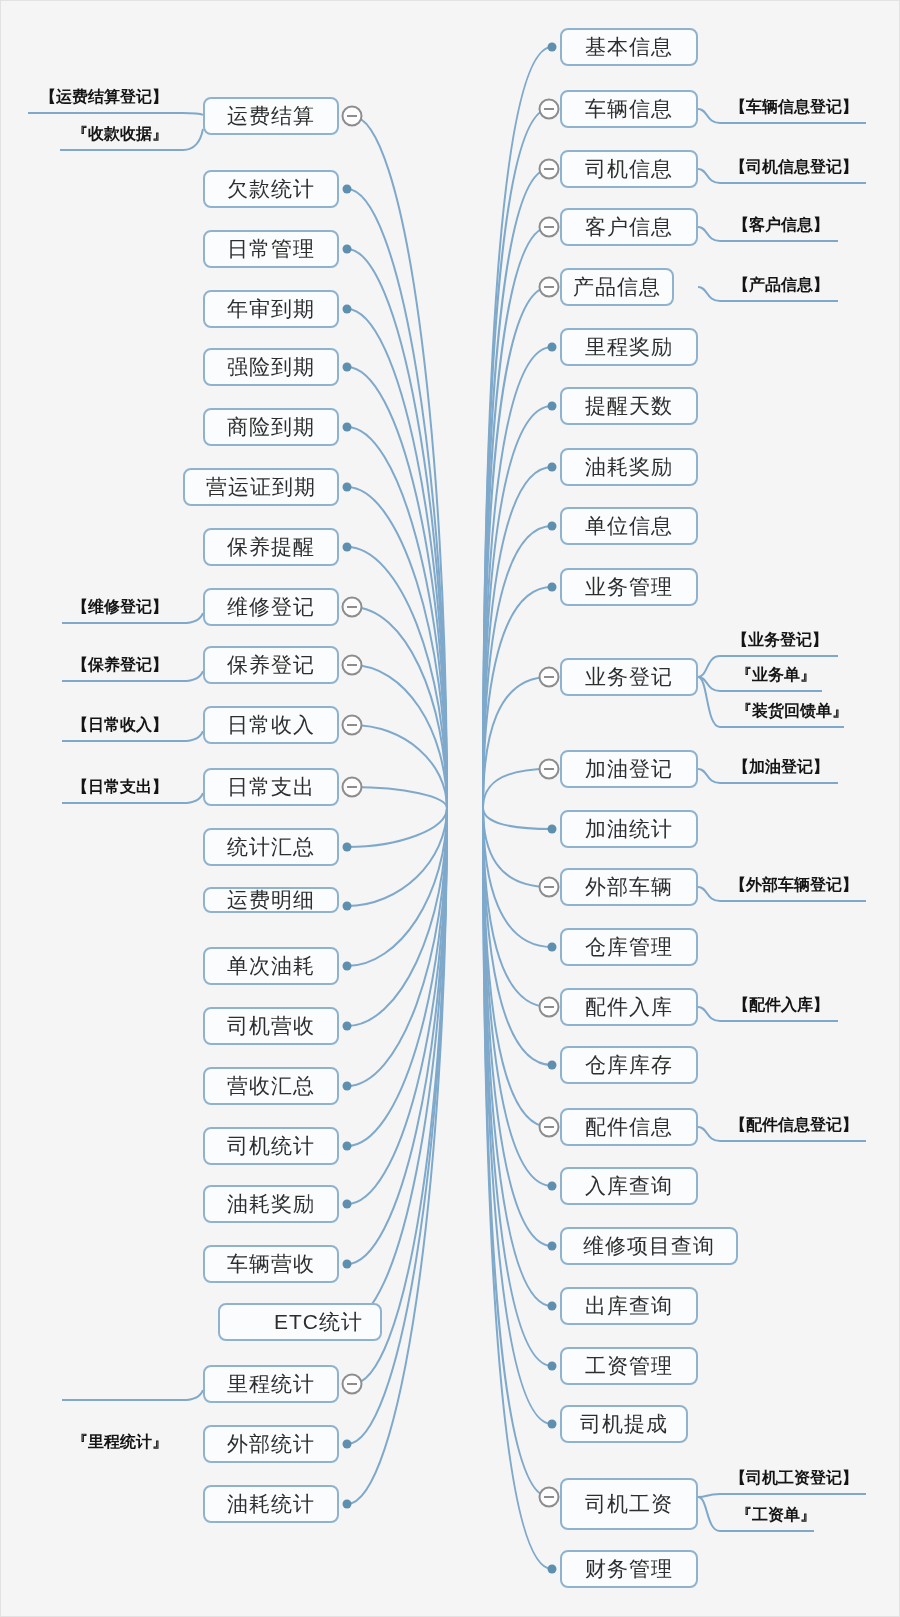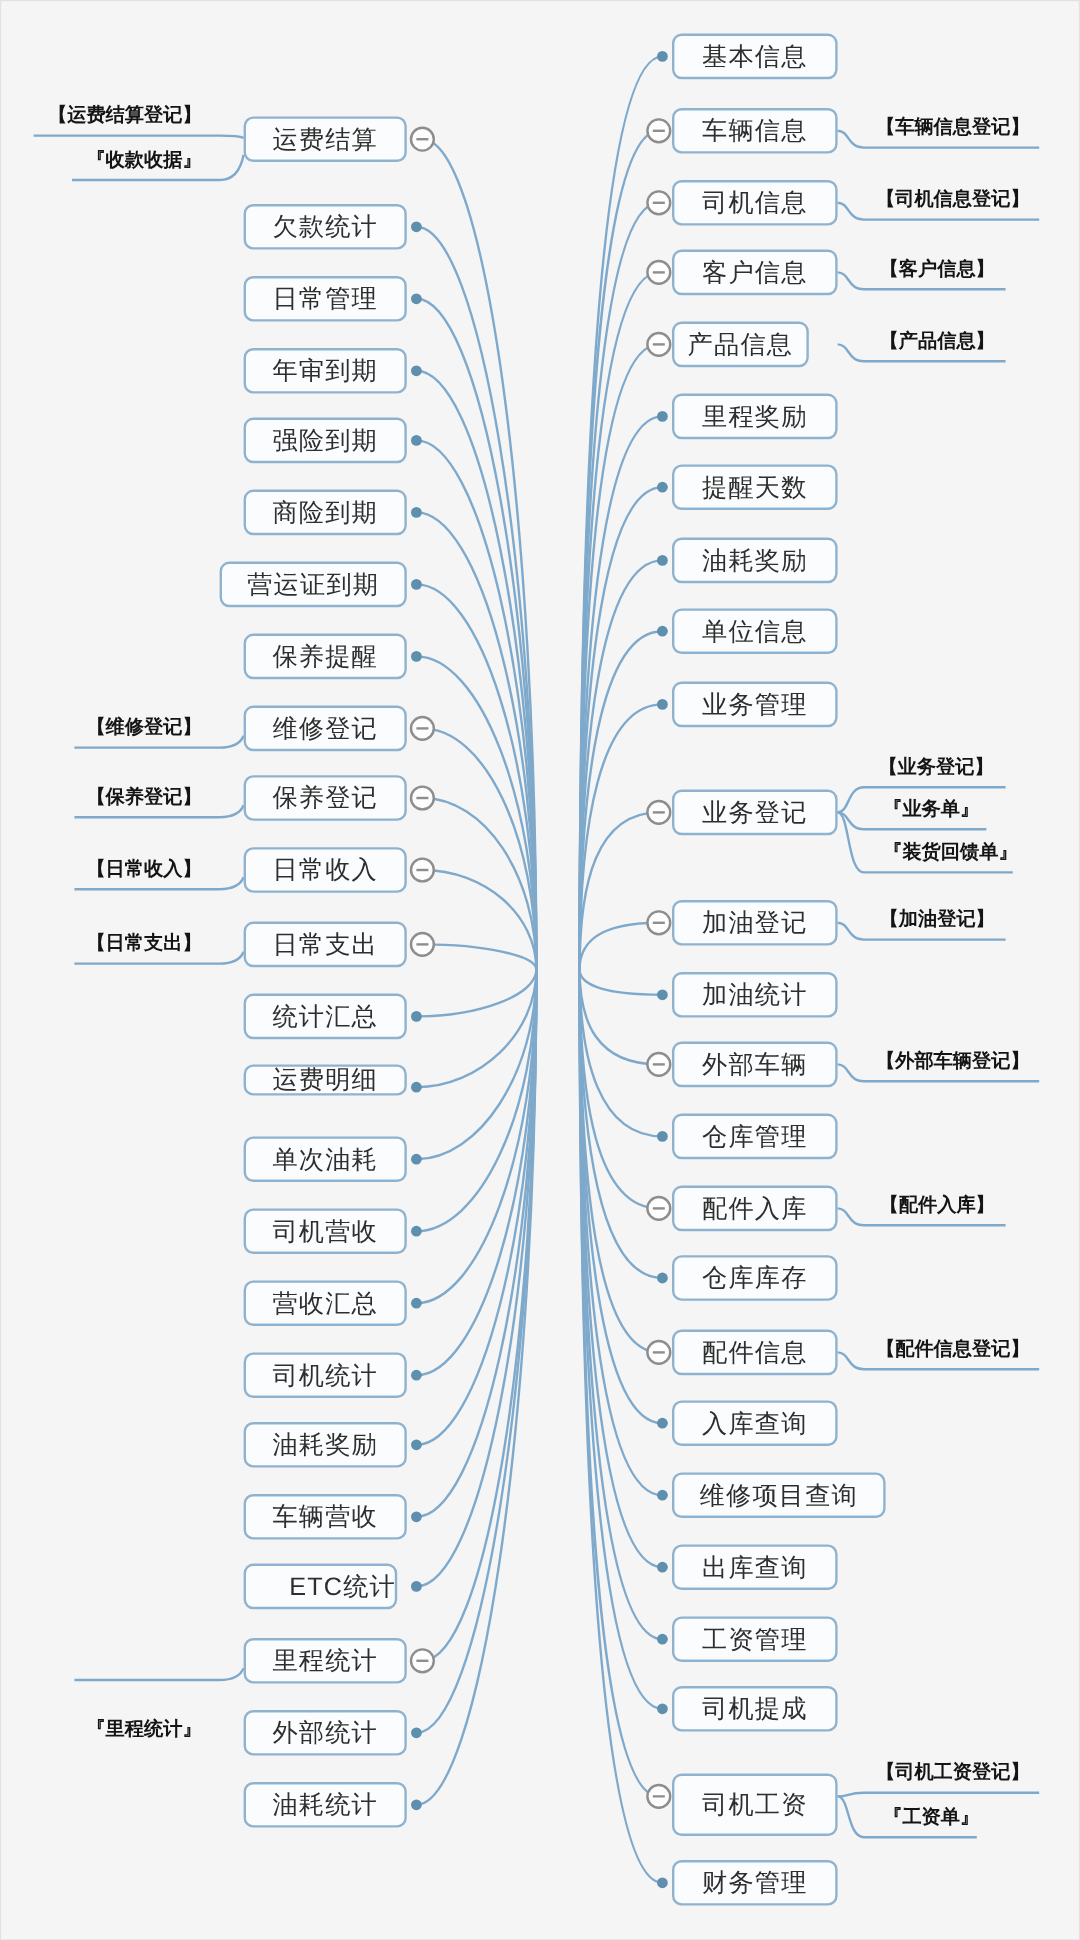--- a/index.html
+++ b/index.html
@@ -242,21 +242,21 @@
       <div class="child-label" style="left: 72px; top: 777px;">【日常支出】</div>
       <div class="node-box" style="left: 203px; top: 768px; width: 136px; height: 38px;">日常支出</div>
       <div class="node-box" style="left: 203px; top: 828px; width: 136px; height: 38px;">统计汇总</div>
       <div class="node-box" style="left: 203px; top: 887px; width: 136px; height: 26px;">运费明细</div>
       <div class="node-box" style="left: 203px; top: 947px; width: 136px; height: 38px;">单次油耗</div>
       <div class="node-box" style="left: 203px; top: 1007px; width: 136px; height: 38px;">司机营收</div>
       <div class="node-box" style="left: 203px; top: 1067px; width: 136px; height: 38px;">营收汇总</div>
       <div class="node-box" style="left: 203px; top: 1127px; width: 136px; height: 38px;">司机统计</div>
       <div class="node-box" style="left: 203px; top: 1185px; width: 136px; height: 38px;">油耗奖励</div>
       <div class="node-box" style="left: 203px; top: 1245px; width: 136px; height: 38px;">车辆营收</div>
-      <div class="node-box" style="left: 203px; top: 1303px; width: 128px; height: 38px; padding-left: 37px;">ETC统计</div>
+      <div class="node-box" style="left: 218px; top: 1303px; width: 164px; height: 38px; padding-left: 37px;">ETC统计</div>
       <div class="child-label" style="left: 72px; top: 1432px;">『里程统计』</div>
       <div class="node-box" style="left: 203px; top: 1365px; width: 136px; height: 38px;">里程统计</div>
       <div class="node-box" style="left: 203px; top: 1425px; width: 136px; height: 38px;">外部统计</div>
       <div class="node-box" style="left: 203px; top: 1485px; width: 136px; height: 38px;">油耗统计</div>
       <div class="node-box" style="left: 560px; top: 28px; width: 138px; height: 38px;">基本信息</div>
       <div class="child-label" style="left: 730px; top: 97px;">【车辆信息登记】</div>
       <div class="node-box" style="left: 560px; top: 90px; width: 138px; height: 38px;">车辆信息</div>
       <div class="child-label" style="left: 730px; top: 157px;">【司机信息登记】</div>
       <div class="node-box" style="left: 560px; top: 150px; width: 138px; height: 38px;">司机信息</div>
       <div class="child-label" style="left: 733px; top: 215px;">【客户信息】</div>
@@ -280,19 +280,19 @@
       <div class="node-box" style="left: 560px; top: 928px; width: 138px; height: 38px;">仓库管理</div>
       <div class="child-label" style="left: 733px; top: 995px;">【配件入库】</div>
       <div class="node-box" style="left: 560px; top: 988px; width: 138px; height: 38px;">配件入库</div>
       <div class="node-box" style="left: 560px; top: 1046px; width: 138px; height: 38px;">仓库库存</div>
       <div class="child-label" style="left: 730px; top: 1115px; text-align: center;">【配件信息登记】</div>
       <div class="node-box" style="left: 560px; top: 1108px; width: 138px; height: 38px;">配件信息</div>
       <div class="node-box" style="left: 560px; top: 1167px; width: 138px; height: 38px;">入库查询</div>
       <div class="node-box" style="left: 560px; top: 1227px; width: 178px; height: 38px;">维修项目查询</div>
       <div class="node-box" style="left: 560px; top: 1287px; width: 138px; height: 38px;">出库查询</div>
       <div class="node-box" style="left: 560px; top: 1347px; width: 138px; height: 38px;">工资管理</div>
-      <div class="node-box" style="left: 560px; top: 1405px; width: 138px; height: 38px;">司机提成</div>
+      <div class="node-box" style="left: 560px; top: 1405px; width: 128px; height: 38px;">司机提成</div>
       <div class="child-label" style="left: 730px; top: 1468px;">【司机工资登记】</div>
       <div class="child-label" style="left: 736px; top: 1505px;">『工资单』</div>
       <div class="node-box" style="left: 560px; top: 1478px; width: 138px; height: 52px;">司机工资</div>
       <div class="node-box" style="left: 560px; top: 1550px; width: 138px; height: 38px;">财务管理</div>
     </div>
 </div>
 
 </body></html>

